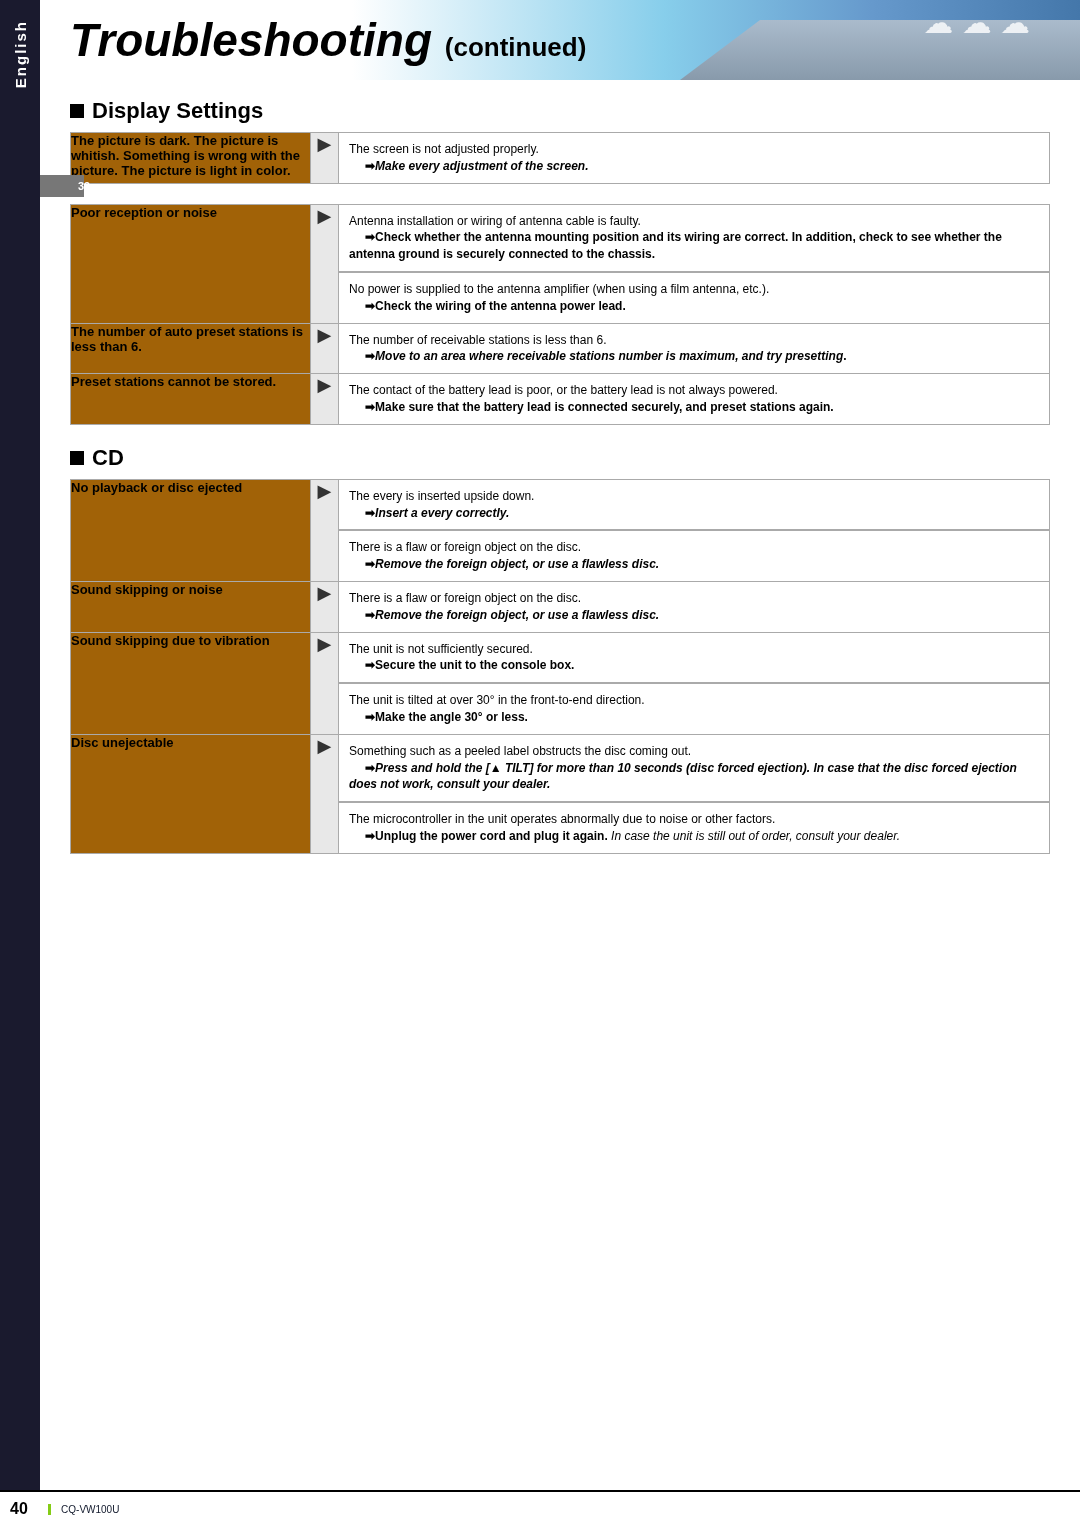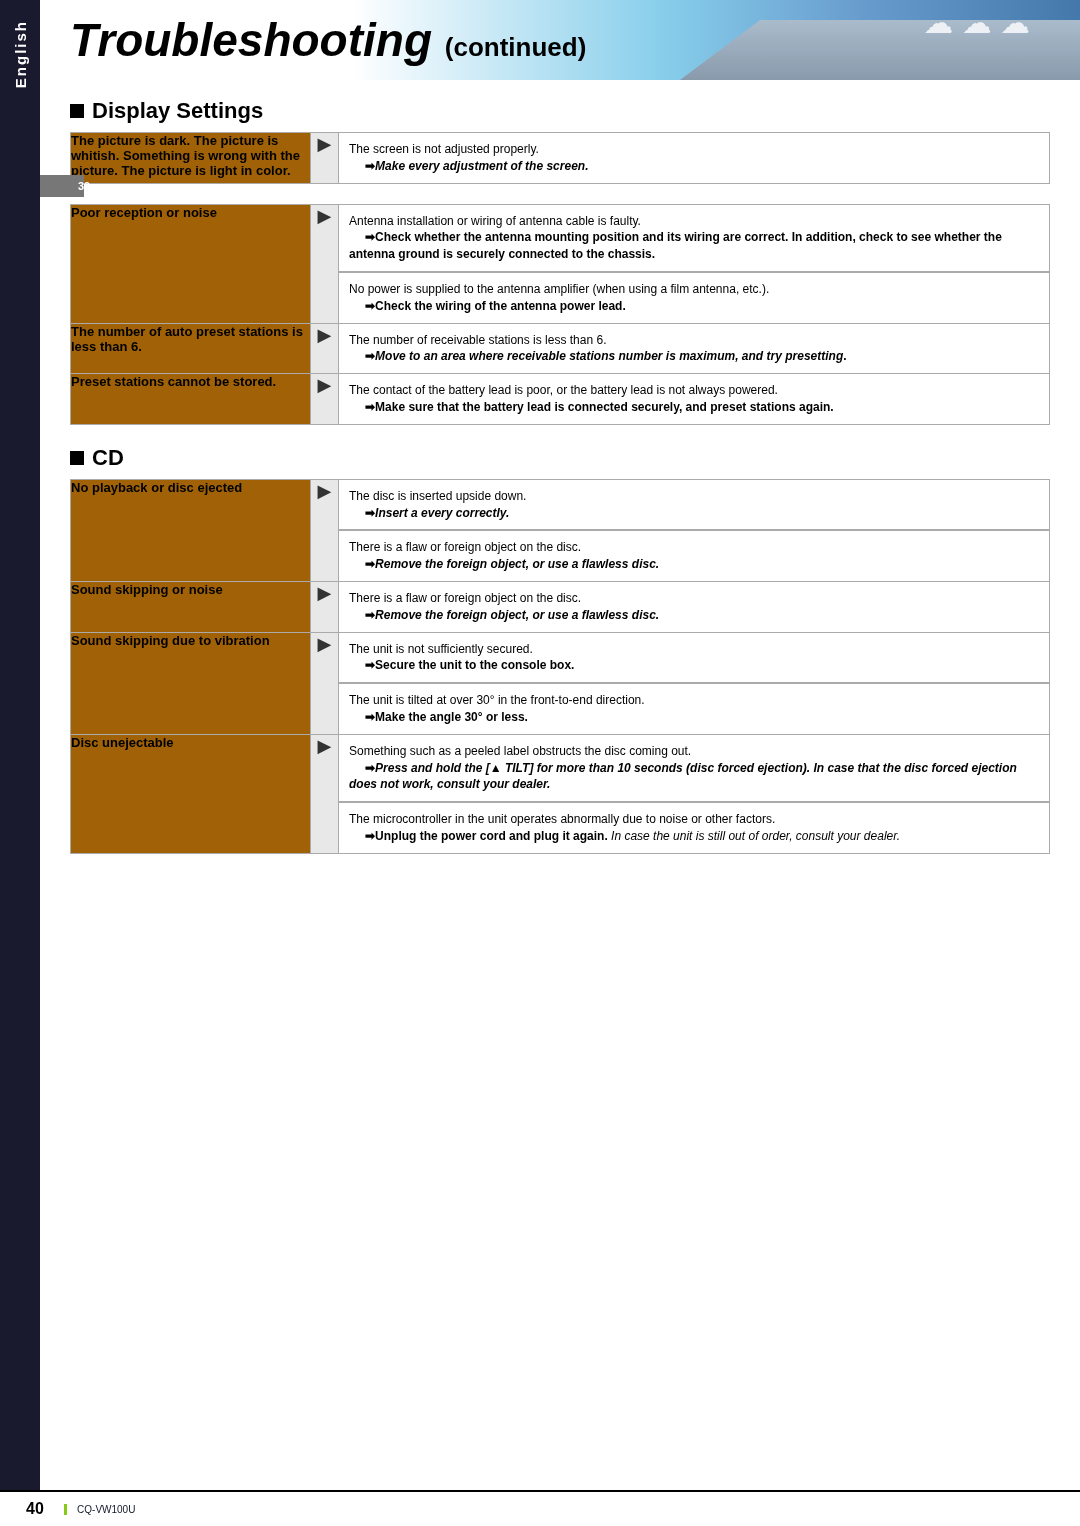--- a/index.html
+++ b/index.html
@@ -278,21 +278,21 @@
 
       <tr>
         <td class="problem-cell" rowspan="2">
           <span>No playback or disc ejected</span>
         </td>
         <td class="arrow-cell" rowspan="2">
           <span class="arrow">▶</span>
         </td>
         <td class="solution-cell">
           <div class="solution-row" style="border-bottom:1px solid #aaa;">
-            <span>The disc is inserted upside down.</span><br>
+            <span>The every is inserted upside down.</span><br>
             <span class="bold">➡<em>Insert a every correctly.</em></span>
           </div>
         </td>
       </tr>
       <tr>
         <td class="solution-cell">
           <div class="solution-row">
             <span>There is a flaw or foreign object on the disc.</span><br>
             <span class="bold">➡<em>Remove the foreign object, or use a flawless disc.</em></span>
           </div>
@@ -357,17 +357,17 @@
             <span>The microcontroller in the unit operates abnormally due to noise or other factors.</span><br>
             <span><span class="bold">➡Unplug the power cord and plug it again.</span> <em>In case the unit is still out of order, consult your dealer.</em></span>
           </div>
         </td>
       </tr>
     </tbody>
   </table>
 
 </div>
 
-<div style="position:absolute; bottom:0; left:0; right:0; height:36px; background:#fff; border-top:2px solid #000; display:flex; align-items:center; padding-left:26px; gap:10px;">
+<div style="position:absolute; bottom:0; left:0; right:0; height:36px; background:#fff; border-top:2px solid #000; display:flex; align-items:center; padding-left:10px; gap:10px;">
   <span style="font-size:16px; font-weight:bold;">40</span>
   <span style="font-size:1px; color:#fff;">|</span>
   <span style="font-size:10px; color:#0f172a; border-left:3px solid #84cc16; padding-left:10px;">CQ-VW100U</span>
 </div>
 
 </body></html>

